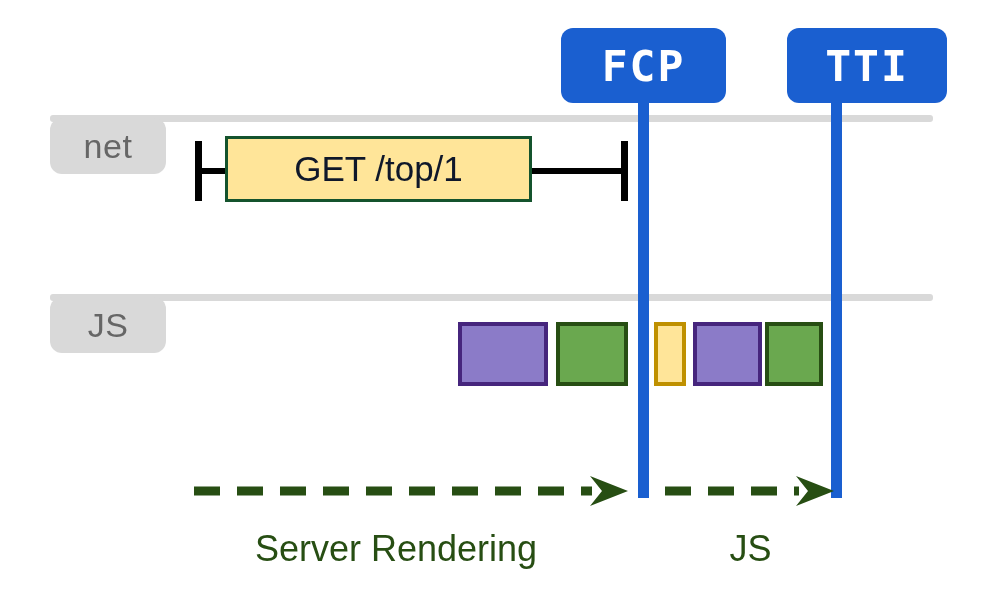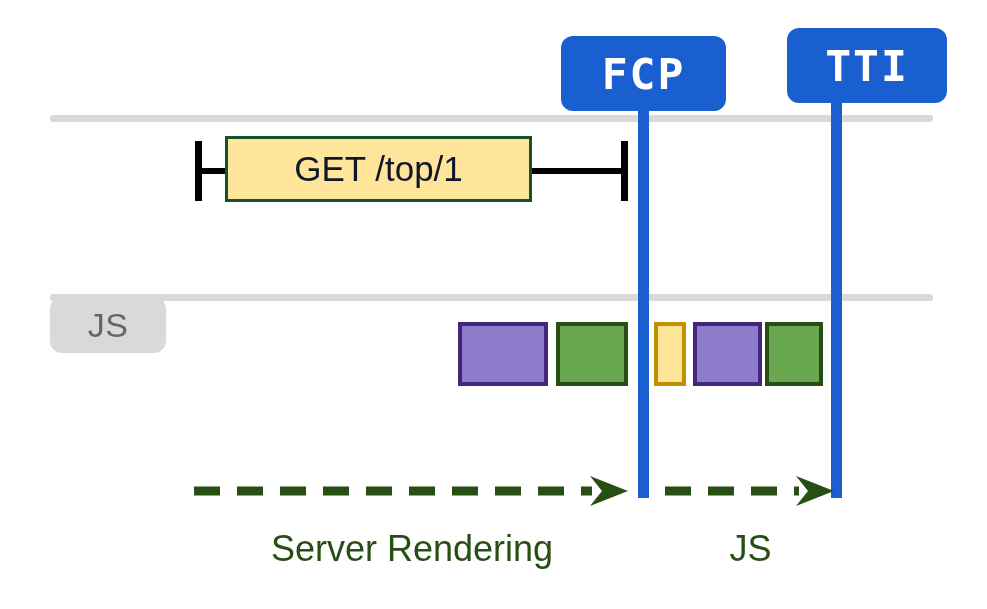--- a/index.html
+++ b/index.html
@@ -69,21 +69,21 @@
     justify-content: center;
     height: 75px;
   }
   .marker .stem {
     position: absolute;
     background: #1a5fd0;
     width: 11px;
   }
 
   #marker-fcp { left: 0; top: 28px; }
-  #marker-fcp .chip { left: 561px; width: 165px; margin-top: 8px; }
+  #marker-fcp .chip { left: 561px; width: 165px; }
   #marker-fcp .stem { left: 638px; top: 70px; height: 400px; }
 
   #marker-tti { left: 0; top: 28px; }
   #marker-tti .chip { left: 755px; width: 160px; margin-left: 32px; }
   #marker-tti .stem { left: 831px; top: 70px; height: 400px; }
 
   
   .whisker-cap {
     position: absolute;
     width: 7px;
@@ -149,20 +149,23 @@
   </div>
 
   <div>
     <div class="task purple" style="left:458px; top:322px; width:90px; height:64px;"></div>
     <div class="task green" style="left:556px; top:322px; width:72px; height:64px;"></div>
     <div class="task yellow" style="left:654px; top:322px; width:32px; height:64px;"></div>
     <div class="task purple" style="left:693px; top:322px; width:69px; height:64px;"></div>
     <div class="task green" style="left:765px; top:322px; width:58px; height:64px;"></div>
   </div>
 
+  <div class="row-label net">
+    <span>net</span>
+  </div>
   <div class="row-label js">
     <span>JS</span>
   </div>
 
   <div class="marker" id="marker-fcp">
     <div class="stem"></div>
     <div class="chip">
       <span>FCP</span>
     </div>
   </div>
@@ -173,21 +176,21 @@
       <span>TTI</span>
     </div>
   </div>
 
   <div class="phase" style="left:192px; top:474px;">
     <svg width="440" height="34" viewBox="0 0 440 34">
       <line x1="2" y1="17" x2="400" y2="17" stroke="#274e13" stroke-width="9" stroke-dasharray="26 17"></line>
       <path d="M398 2 L436 17 L398 32 L410 17 Z" fill="#274e13"></path>
     </svg>
   </div>
-  <div class="phase-label" style="left:192px; top:528px; width:440px;text-align:center;">Server Rendering</div>
+  <div class="phase-label" style="left:176px; top:528px; width:440px;text-align:center;">Server Rendering</div>
 
   <div class="phase" style="left:663px; top:474px;">
     <svg width="175" height="34" viewBox="0 0 175 34">
       <line x1="2" y1="17" x2="136" y2="17" stroke="#274e13" stroke-width="9" stroke-dasharray="26 17"></line>
       <path d="M133 2 L171 17 L133 32 L145 17 Z" fill="#274e13"></path>
     </svg>
   </div>
   <div class="phase-label" style="left:663px; top:528px; width:175px;">JS</div>
 
 </div>

